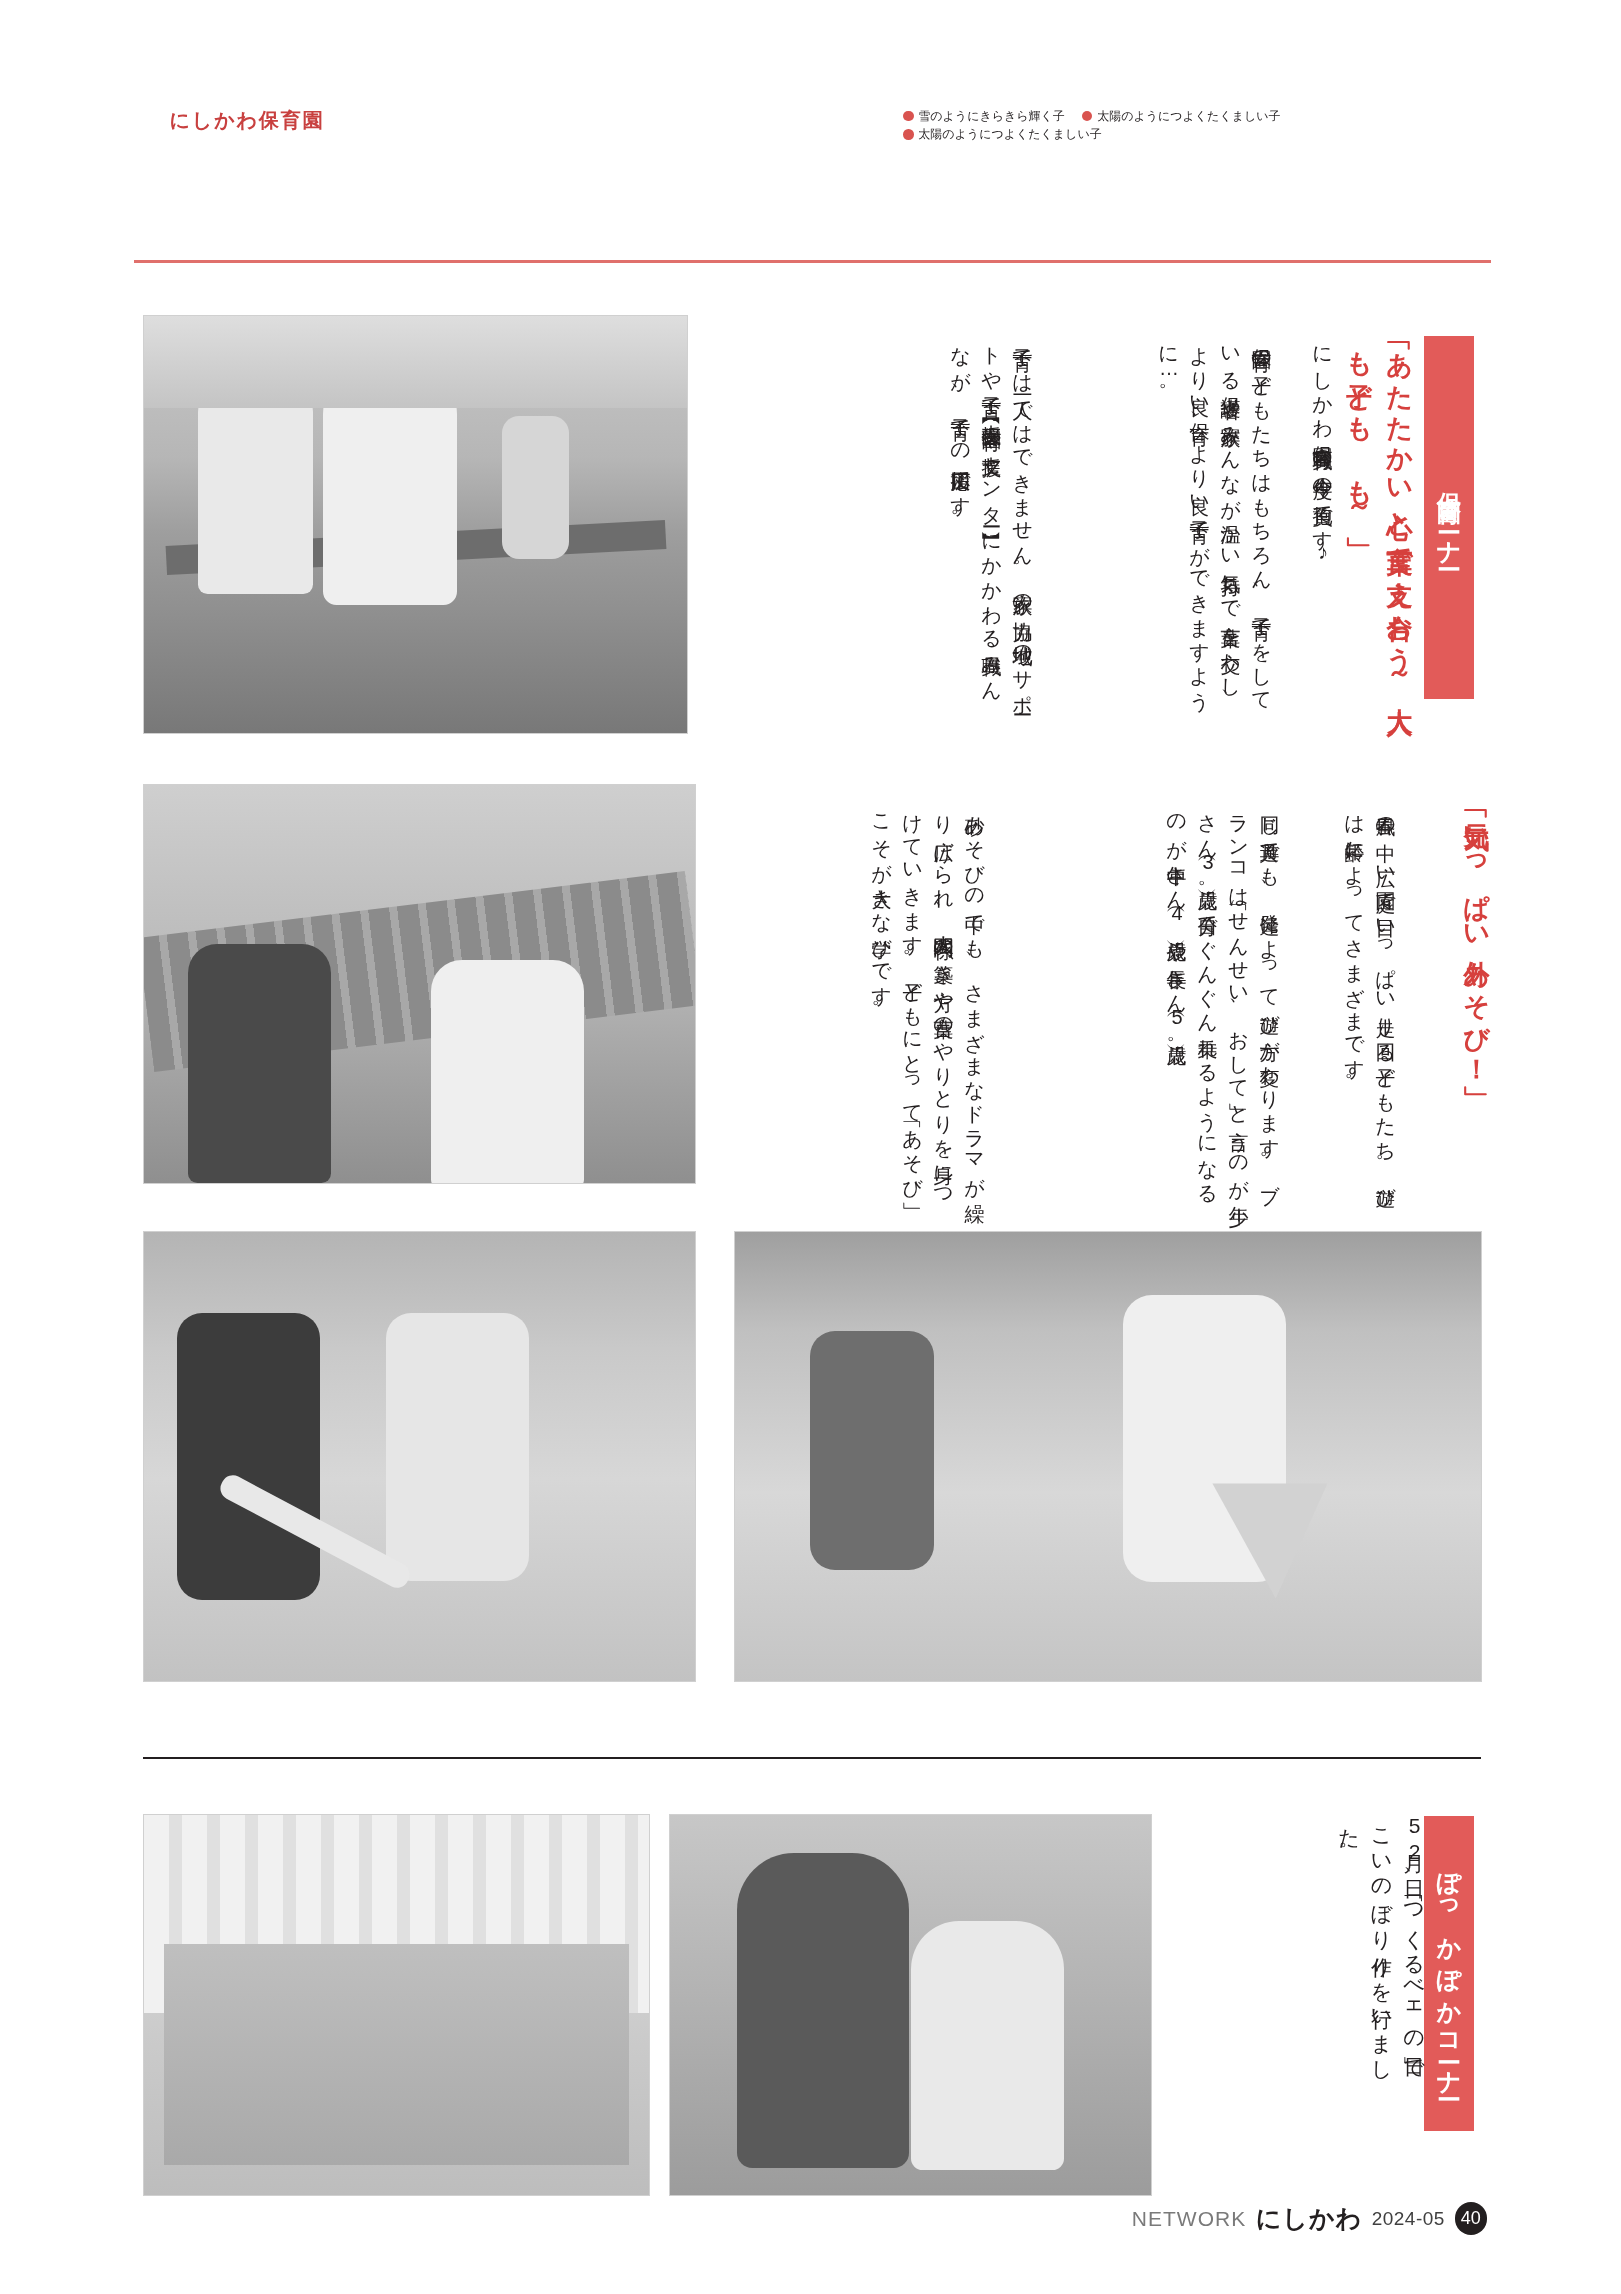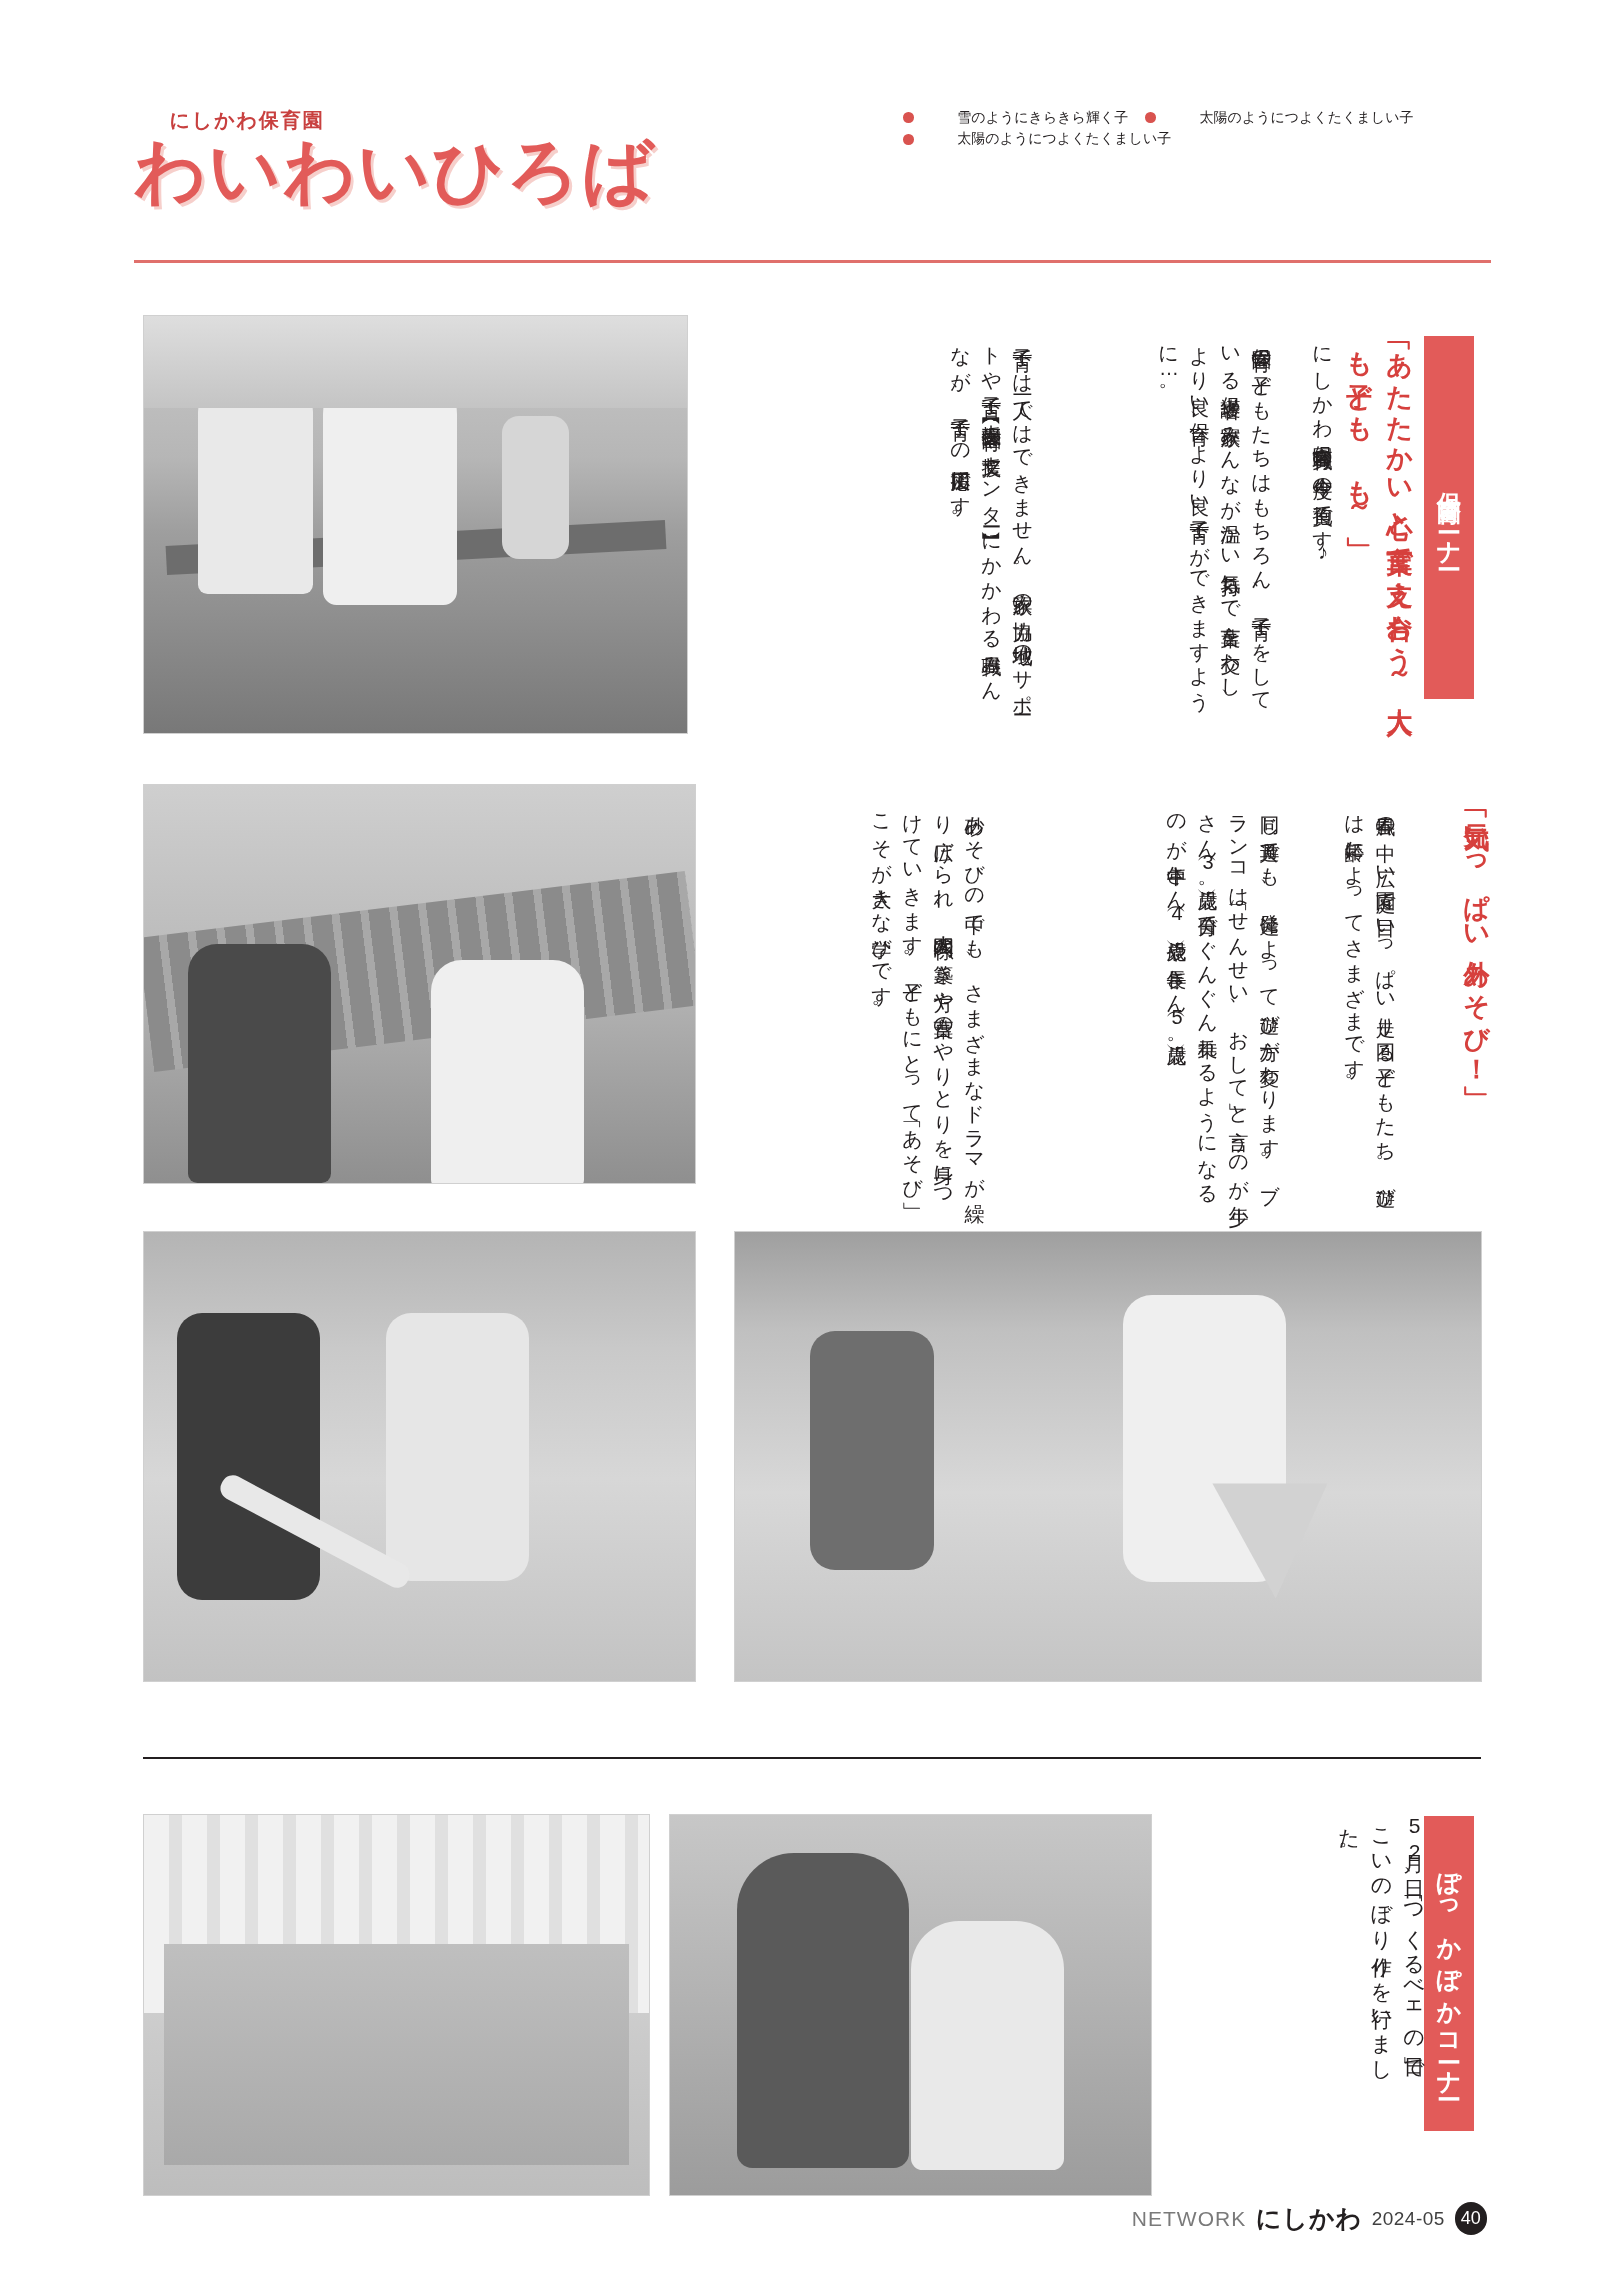--- a/index.html
+++ b/index.html
@@ -63,27 +63,26 @@
     color: #231f20;
     letter-spacing: 1px;
     margin-bottom: 7.6px;
   }
   .goal-row {
     display: flex;
     flex-wrap: wrap;
     gap: 0px 17px;
   }
   .goal-item {
-    font-size: 14px;
+    font-size: 12px;
     color: #231f20;
     white-space: nowrap;
     line-height: 1.55;
     display: flex;
     align-items: center;
-    gap: 39px;
   }
   .goal-dot {
     display: inline-block;
     width: 10.5px;
     height: 10.5px;
     border-radius: 50%;
     background: #d9534f;
     margin-right: 4.8px;
     flex: 0 0 auto;
   }
@@ -184,21 +183,20 @@
     justify-content: center;
   }
 </style>
 </head>
 <body>
 
 <div class="page">
 
   <div class="masthead">
     <div class="logo-kana">にしかわ保育園</div>
-    <div class="logo-main">わいわいひろば</div>
 
     <div class="goals">
       <div class="goal-row">
         <div class="goal-item">
           <span class="goal-dot"></span>
           <span>雪のようにきらきら輝く子</span>
         </div>
         <div class="goal-item">
           <span class="goal-dot"></span>
           <span>太陽のようにつよくたくましい子</span>

